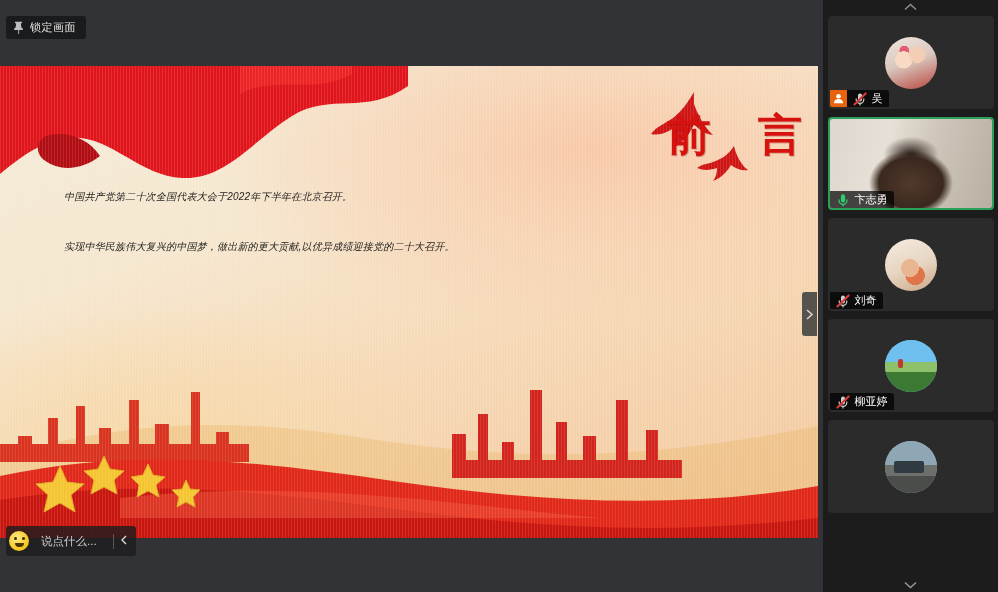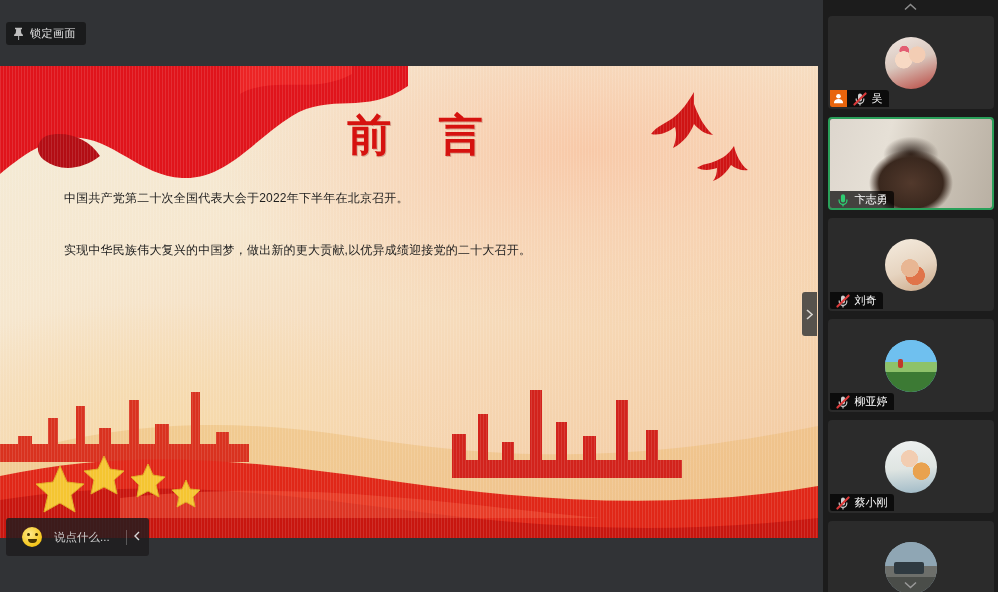--- a/index.html
+++ b/index.html
@@ -12,21 +12,21 @@
   #app { position: relative; width: 998px; height: 592px; background: #262626; }
 
   
   #stage {
     position: absolute; left: 0; top: 0; width: 823px; height: 592px;
     background: #313336;
   }
 
   
   #lock-pill {
-    position: absolute; left: 6px; top: 22px; height: 23px;
+    position: absolute; left: 6px; top: 16px; height: 23px;
     display: flex; align-items: center; gap: 6px;
     padding: 0 10px 0 7px;
     background: rgba(20,20,20,0.78);
     border-radius: 3px;
     z-index: 40;
   }
   #lock-pill .lbl { color: #e6e6e6; font-size: 11px; letter-spacing: .5px; }
   .pin-ico { width: 11px; height: 13px; display: block; opacity: .85; }
 
   
@@ -49,60 +49,61 @@
   
   #ribbon { left: -12px; top: -6px; width: 420px; height: 160px; }
   
   #birds { right: 60px; top: 22px; width: 110px; height: 100px; }
   
   #cityscape { left: 0; bottom: 0; width: 818px; height: 190px; }
 
   
   #slide-title {
     position: absolute; left: 12px; right: 0; top: 40px;
-    text-align: center;
+    text-align: right;
     color: #d6120f;
     font-size: 44px; font-weight: 700;
     letter-spacing: 16px; text-indent: 16px;
     font-family: "DejaVu Sans", "Liberation Sans", sans-serif;
     text-shadow: 1px 1px 0 rgba(120,0,0,.25);
     z-index: 6;
   }
   #slide-body {
     position: absolute; left: 64px; right: 46px; top: 125px;
     z-index: 6;
   }
   #slide-body p {
     color: #1d1d1d;
-    font-size: 12px;
+    font-size: 10px;
     line-height: 1.25;
     margin-bottom: 37px;
     white-space: nowrap;
     letter-spacing: .2px;
+    font-style: italic;
   }
   #slide-body p.short { }
   #slide-body p:last-child { margin-bottom: 17px; }
 
   
   #stage-expand {
     position: absolute; right: 6px; top: 292px;
     width: 15px; height: 44px;
     background: rgba(72,70,67,0.92);
     border-radius: 3px 0 0 3px;
     display: flex; align-items: center; justify-content: center;
     z-index: 45; cursor: pointer;
   }
 
   
   #composer {
     position: absolute; left: 6px; bottom: 36px;
-    display: flex; align-items: center; height: 38px;
+    display: flex; align-items: center; height: 30px;
     background: rgba(30,28,30,0.82);
     border-radius: 3px;
-    padding: 0 2px 0 16px;
+    padding: 0 2px 0 3px;
     z-index: 40;
   }
   #composer .emoji-btn {
     width: 20px; height: 20px; border-radius: 50%;
     background: radial-gradient(circle at 40% 35%, #ffe98a, #f5c518 70%);
     position: relative; flex: 0 0 auto; cursor: pointer;
   }
   #composer .emoji-btn::before {
     content:""; position:absolute; left:5px; top:6px; width:2.5px; height:3px;
     border-radius:50%; background:#4a3500;
@@ -342,34 +343,20 @@
         <svg class="mic" style="margin-left:5px" viewBox="0 0 16 16">
           <path d="M8 2.4a2 2 0 0 1 2 2v4a2 2 0 1 1-4 0v-4a2 2 0 0 1 2-2z" fill="#cfcfcf"></path>
           <path d="M4.2 7.6v1a3.8 3.8 0 0 0 7.6 0v-1" fill="none" stroke="#cfcfcf" stroke-width="1.2"></path>
           <path d="M8 12.4v2" stroke="#cfcfcf" stroke-width="1.2"></path>
           <path d="M2.4 13.6L13.6 2.4" stroke="#d93a3a" stroke-width="2.1" stroke-linecap="round"></path>
         </svg>
         <span class="nm">柳亚婷</span>
       </div>
     </div>
 
-    <div class="tile">
-      <div class="avatar">
-          <div class="av-d"></div>
-        </div>
-      <div class="namebar">
-        <svg class="mic" style="margin-left:5px" viewBox="0 0 16 16">
-          <path d="M8 2.4a2 2 0 0 1 2 2v4a2 2 0 1 1-4 0v-4a2 2 0 0 1 2-2z" fill="#cfcfcf"></path>
-          <path d="M4.2 7.6v1a3.8 3.8 0 0 0 7.6 0v-1" fill="none" stroke="#cfcfcf" stroke-width="1.2"></path>
-          <path d="M8 12.4v2" stroke="#cfcfcf" stroke-width="1.2"></path>
-          <path d="M2.4 13.6L13.6 2.4" stroke="#d93a3a" stroke-width="2.1" stroke-linecap="round"></path>
-        </svg>
-        <span class="nm">蔡小刚</span>
-      </div>
-    </div>
 
     <div class="tile">
       <div class="avatar">
           <div class="av-e"></div>
         </div>
 
     </div>
 
     <div class="rail-scroll-btn" id="rail-down">
       <svg width="13" height="8" viewBox="0 0 13 8">

